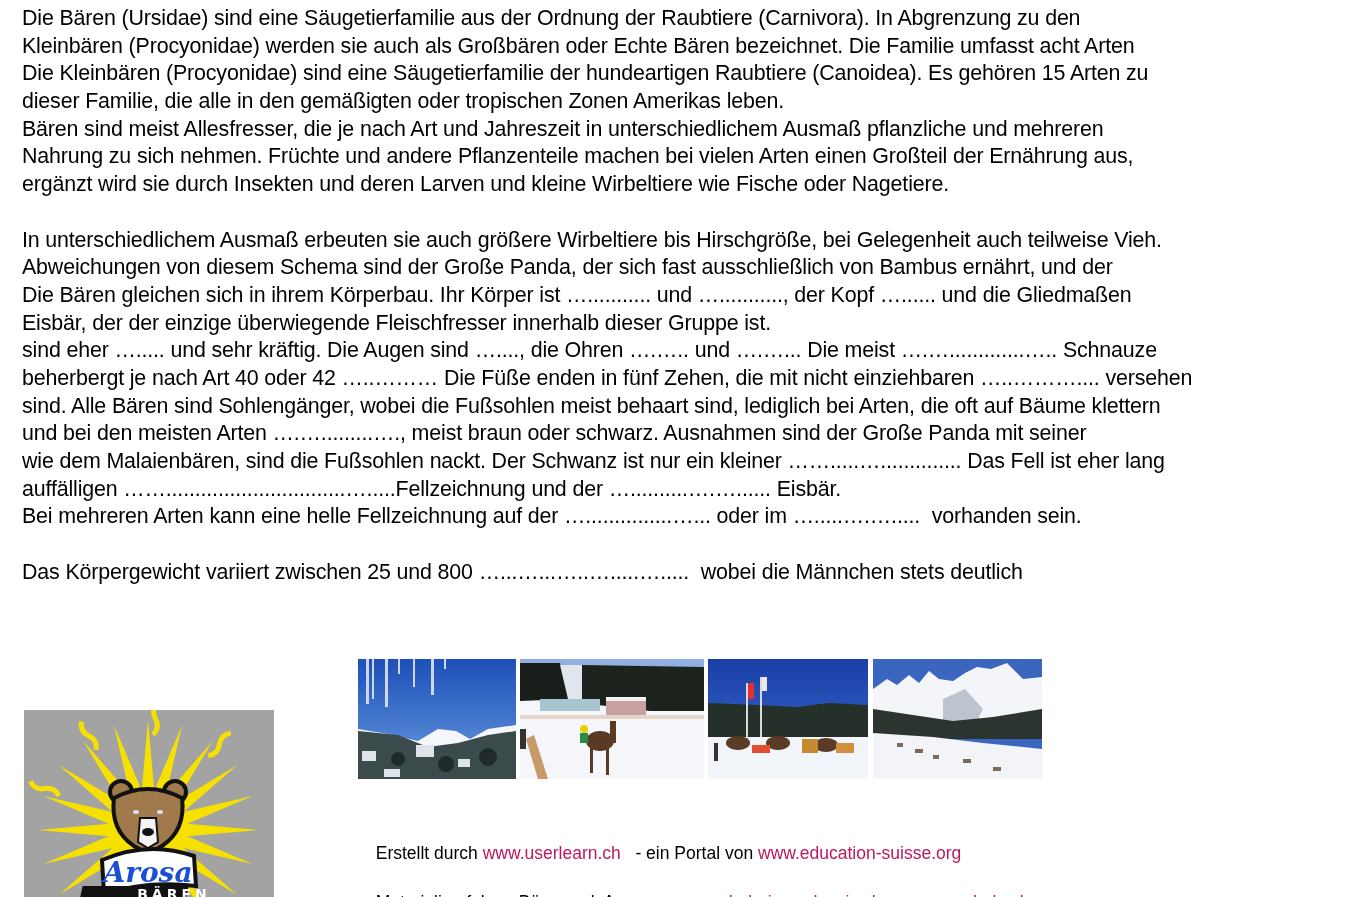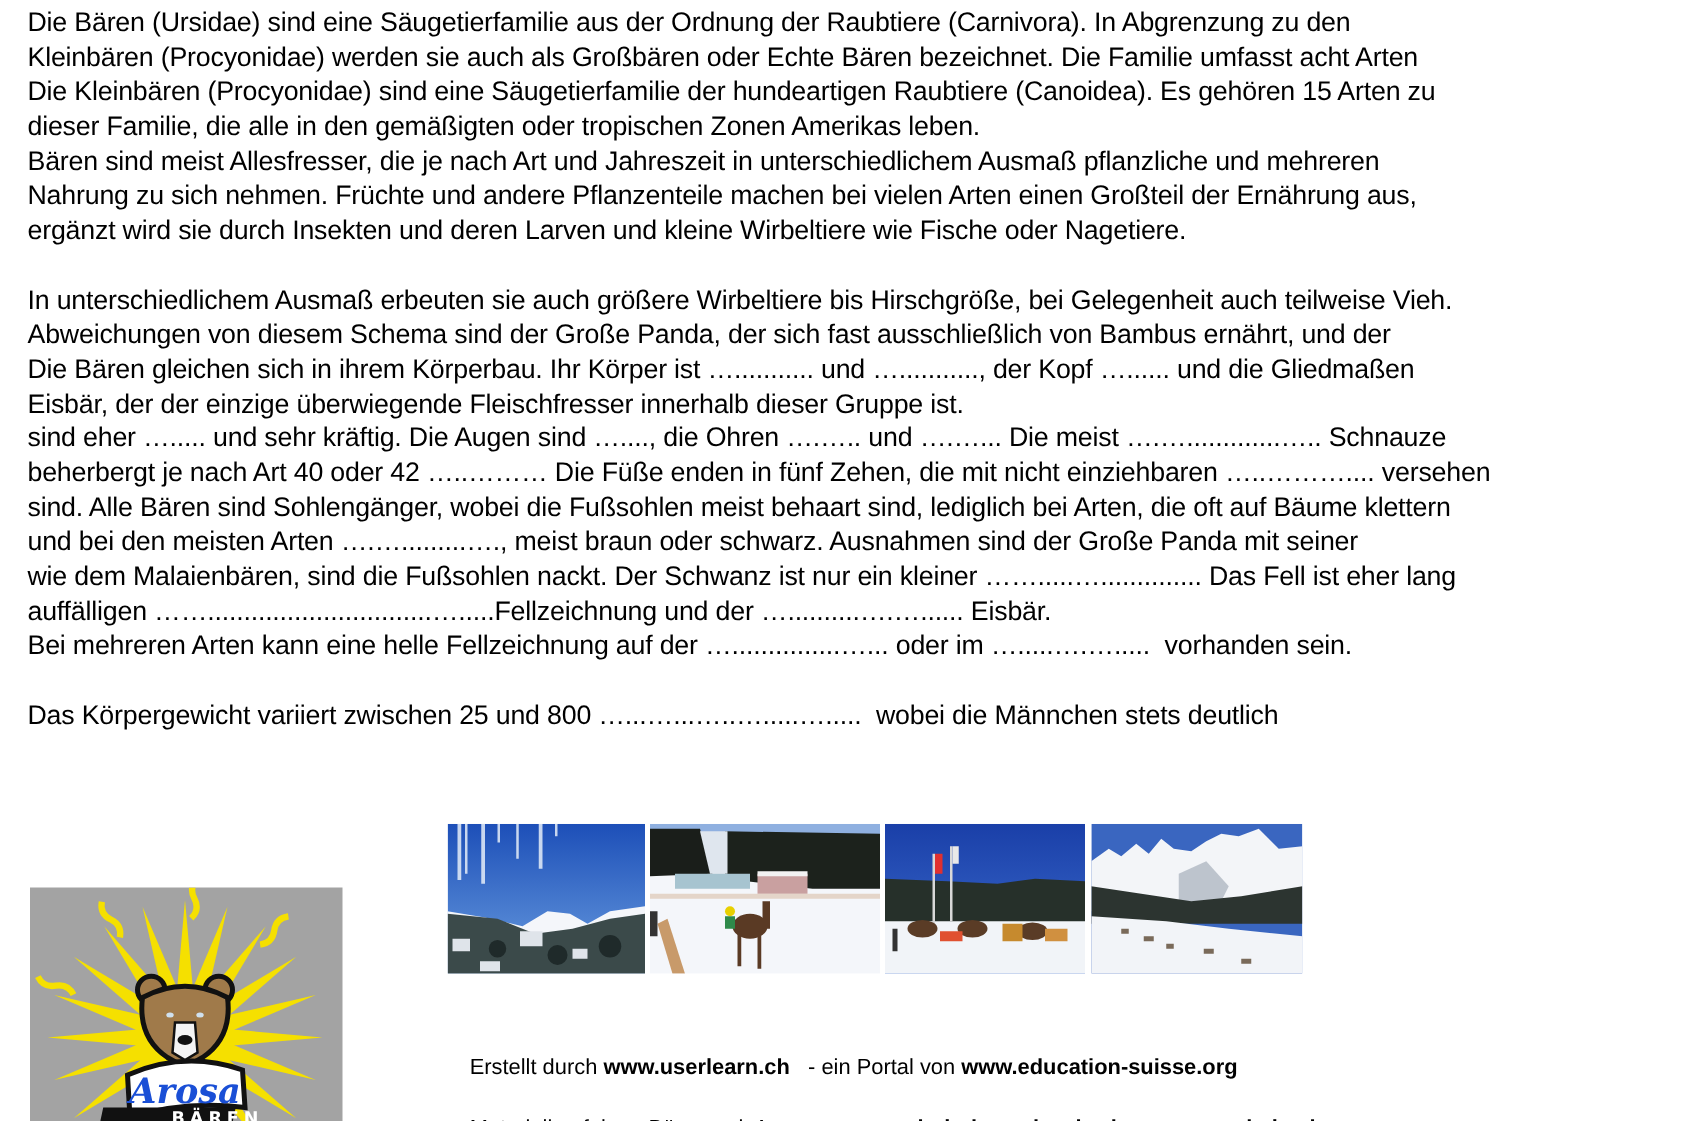--- a/index.html
+++ b/index.html
@@ -52,23 +52,22 @@
       text-decoration: underline;
     }
     .footer {
       position: absolute;
       left: 366px;
       font-size: 17.5px;
       white-space: pre;
       color: #000000;
     }
     .footer a {
-      color: #000000;
+      color: #be185d;
       text-decoration: none;
-      font-weight: bold;
     }
   </style>
 </head>
 <body>
 
 <div class="doc">
 
   <div class="line">Die Bären (Ursidae) sind eine Säugetierfamilie aus der Ordnung der Raubtiere (Carnivora). In Abgrenzung zu den</div>
   <div class="line">Kleinbären (Procyonidae) werden sie auch als Großbären oder Echte Bären bezeichnet. Die Familie umfasst acht Arten</div>
 

